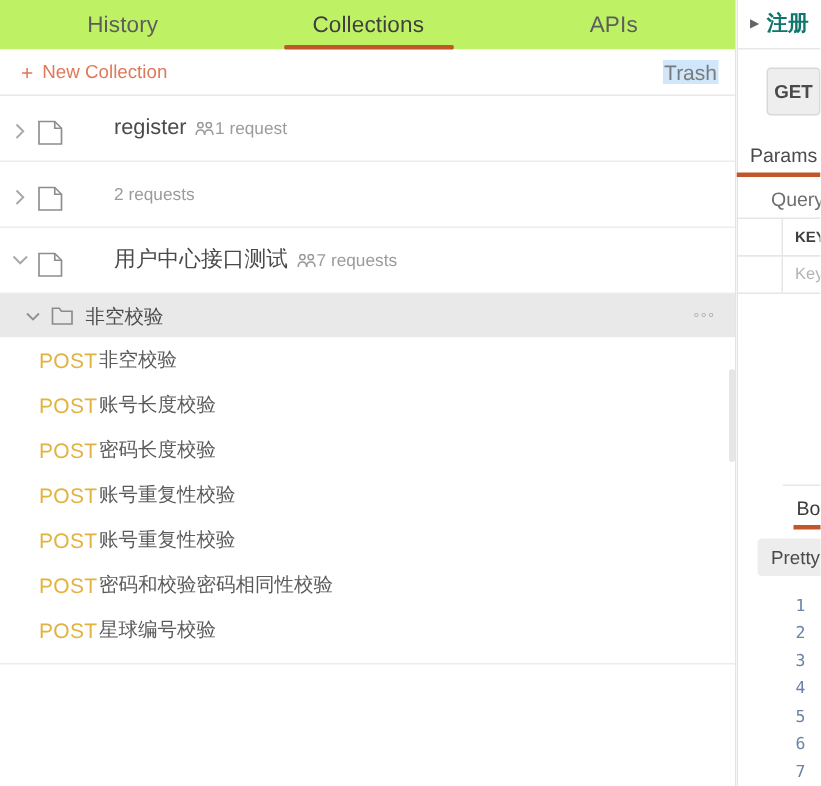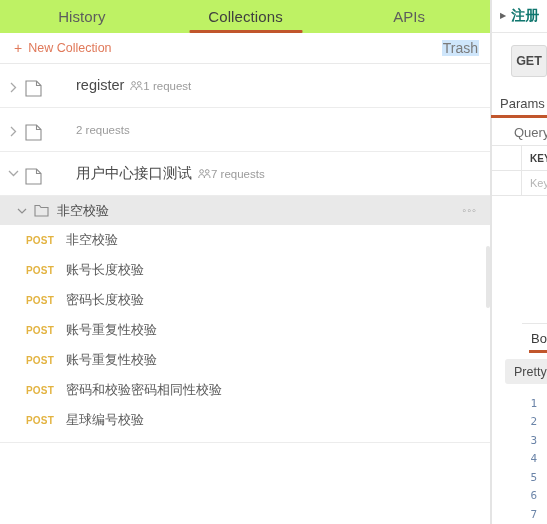--- a/index.html
+++ b/index.html
@@ -200,22 +200,22 @@
   .req-row {
     display: flex;
     align-items: center;
     height: 30px;
     padding-left: 26px;
     cursor: pointer;
     background: #fff;
   }
   .req-method {
     flex: 0 0 40px;
-    font-size: 10px;
-    font-weight: bold;
+    font-size: 14px;
+    font-weight: normal;
     color: #e3b341;
     letter-spacing: .2px;
   }
   .req-name {
     font-size: 13px;
     color: #5a5a5a;
     white-space: nowrap;
   }
 
   .list-end-border {

